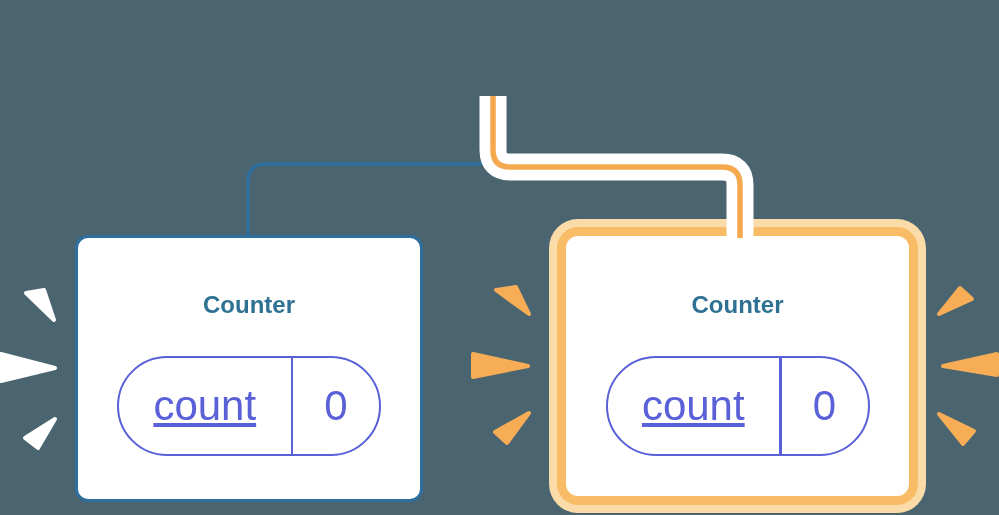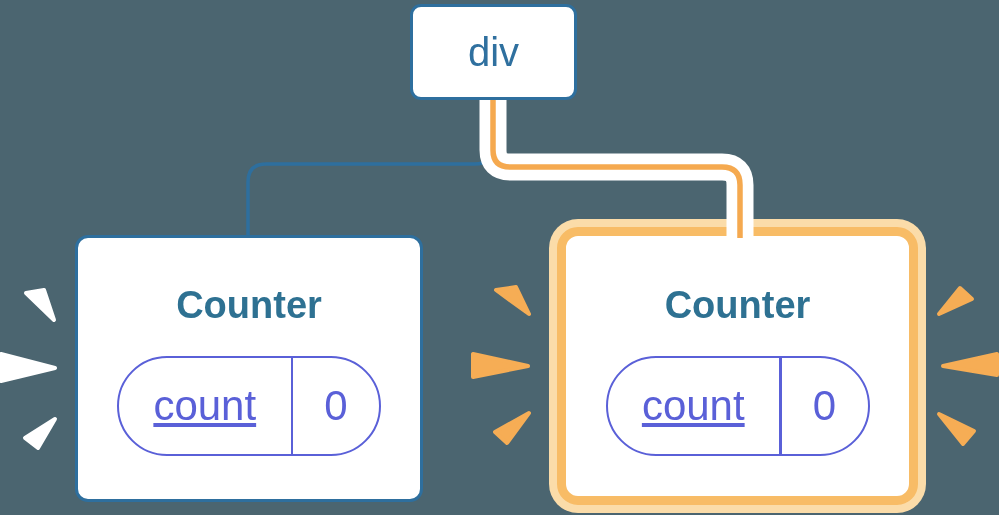--- a/index.html
+++ b/index.html
@@ -27,21 +27,21 @@
     border-radius:13px;z-index:4;
   }
   .card-right{
     left:557px;top:227px;width:361px;height:278px;
     border:9px solid var(--highlight_ring,#F8BC66);
     border-radius:21px;
     box-shadow:0 0 0 8px var(--highlight_halo,#FBDCA9);
     z-index:2;
   }
   .card-title{
-    margin-top:48px;font-size:38px;line-height:38px;
+    margin-top:48px;font-size:24px;line-height:38px;
     color:var(--title_teal,#2E7192);font-weight:600;
   }
   .card-right .card-title{margin-top:50px;font-weight:800;}
   
   .pill{
     margin-top:32px;width:264px;height:100px;box-sizing:border-box;
     border:2.5px solid var(--state_purple,#5A60D8);
     border-radius:50px;display:flex;align-items:stretch;overflow:hidden;
     color:var(--state_purple,#5A60D8);font-size:42px;font-weight:500;
   }
@@ -85,23 +85,20 @@
       <polygon points="473,354 473,377 528,366"></polygon>
       <polygon points="529,413 495,432 507,443"></polygon>
     </g>
     <g class="spark-orange">
       <polygon points="939,314 960,288 972,299"></polygon>
       <polygon points="943,366 997,354 997,375"></polygon>
       <polygon points="939,414 963,444 974,431"></polygon>
     </g>
   </svg>
 
-  <div class="node-root">
-    <span>div</span>
-  </div>
 
   <div class="card card-left">
     <div class="card-title">Counter</div>
     <div class="pill">
       <div class="pill-key">count</div>
       <div class="pill-divider"></div>
       <div class="pill-value">0</div>
     </div>
   </div>
 

